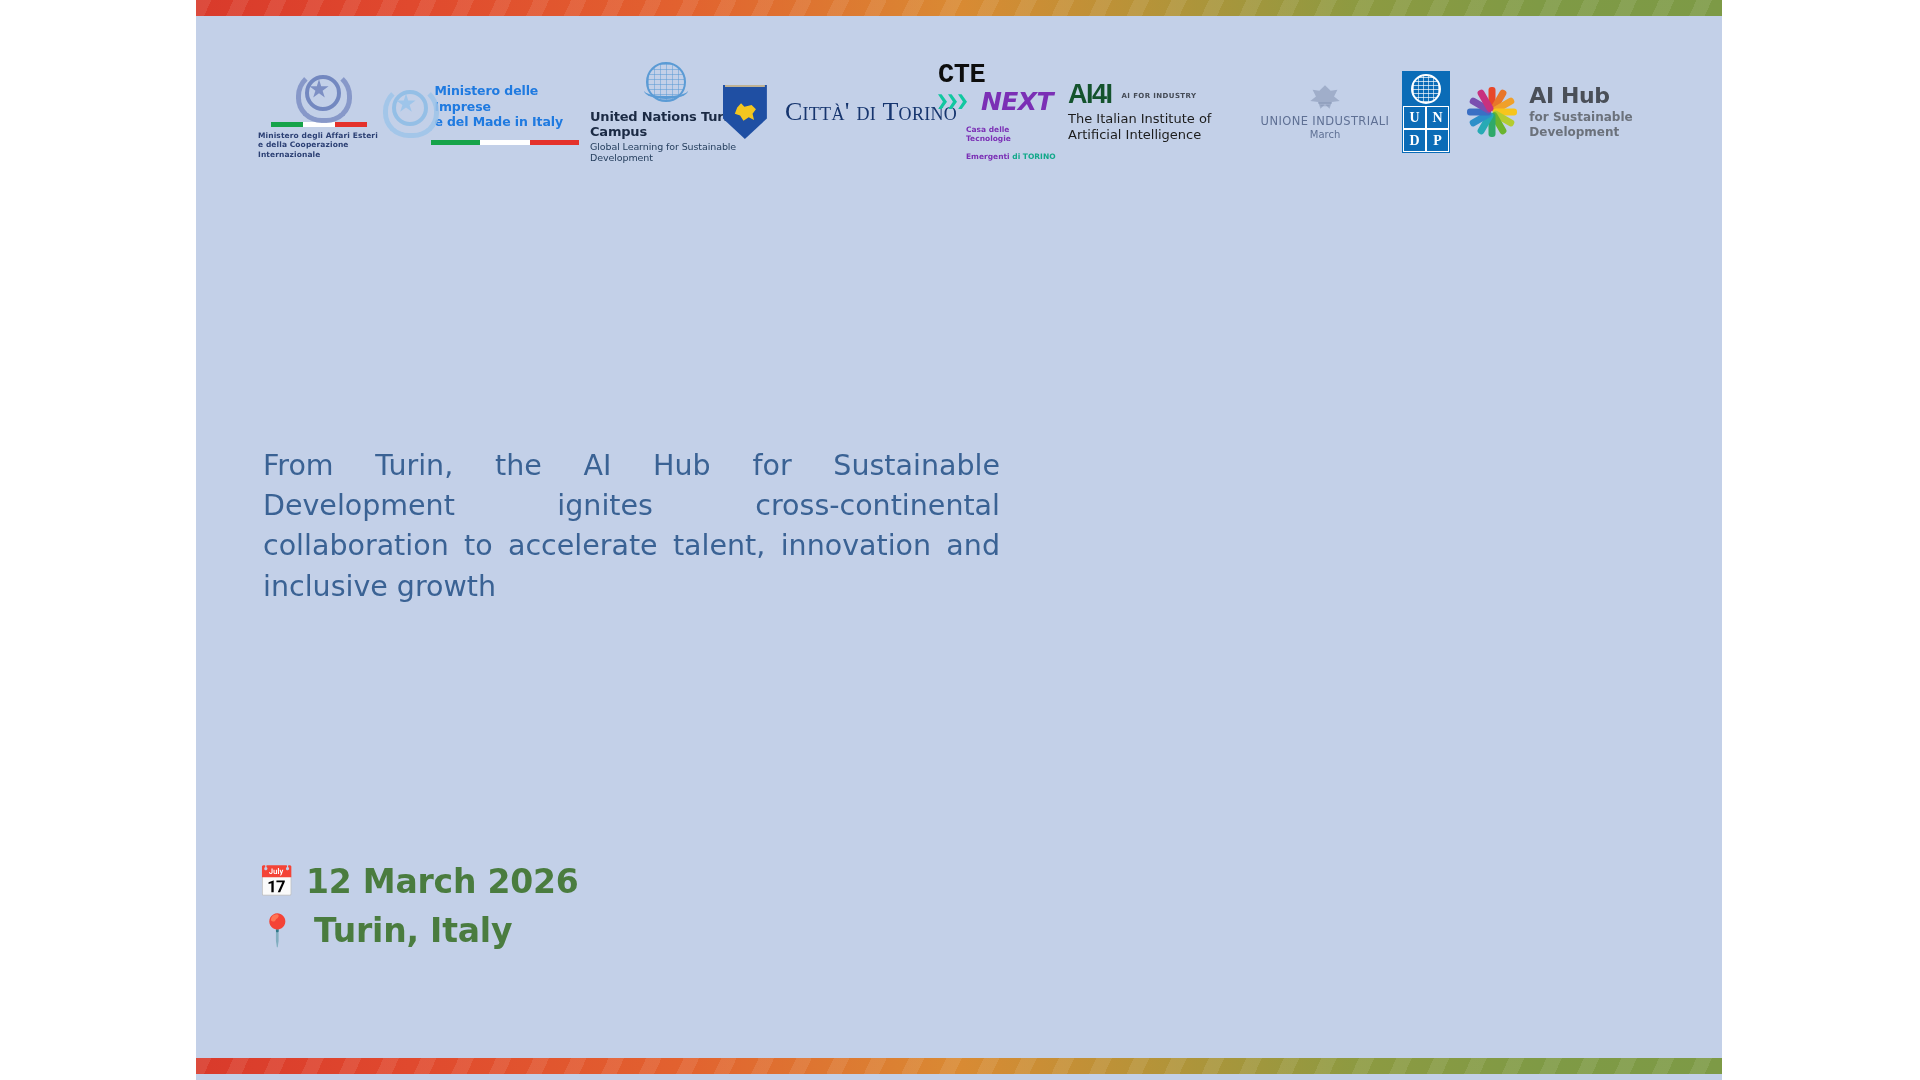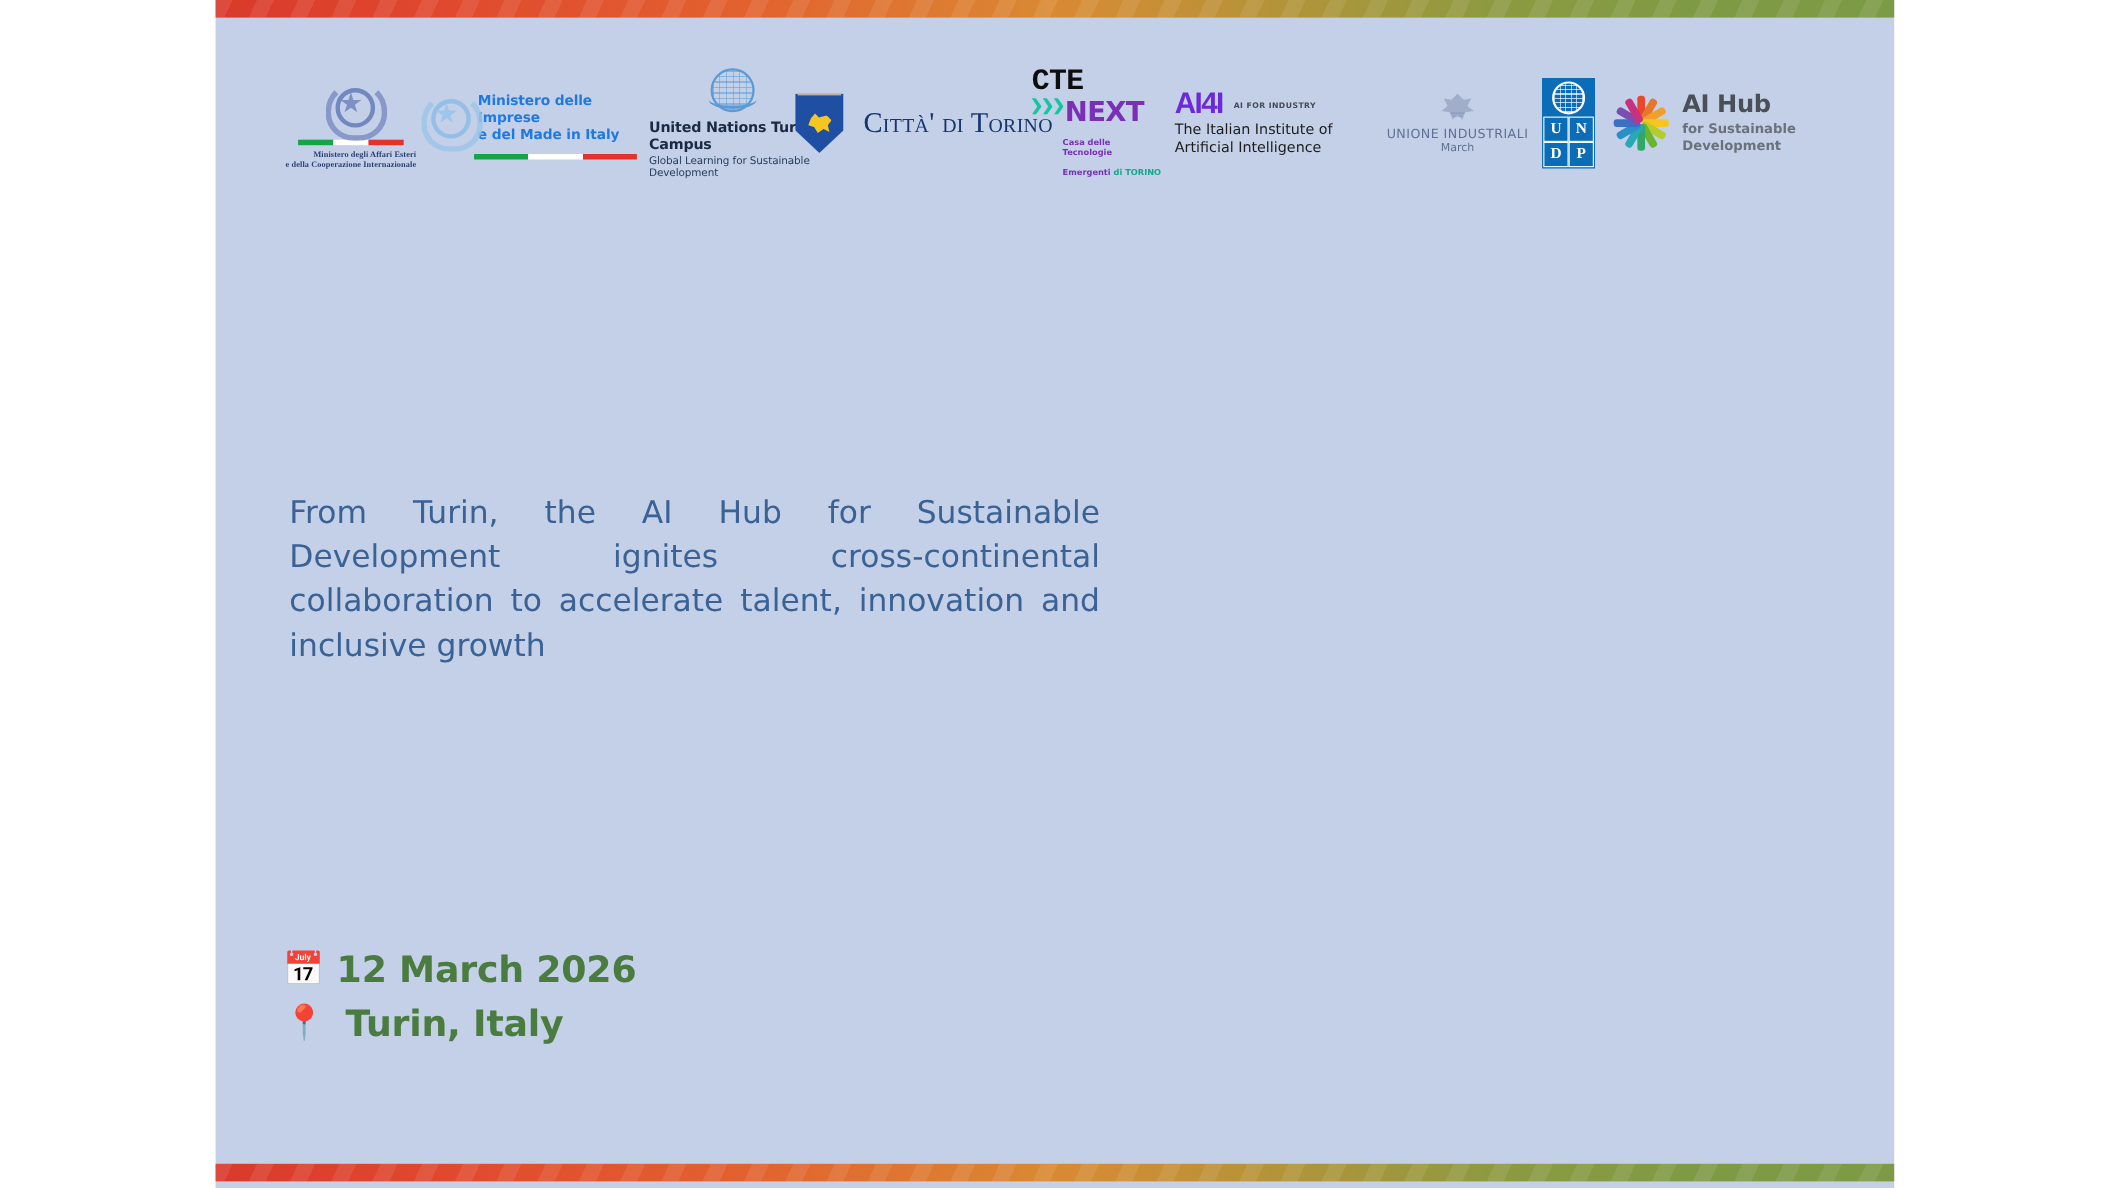--- a/index.html
+++ b/index.html
@@ -122,24 +122,23 @@
   .tricolour i:nth-child(1) { background: #16a34a; }
   .tricolour i:nth-child(2) { background: #ffffff; }
   .tricolour i:nth-child(3) { background: #e4312b; }
 
   .mae-caption {
     margin-top: 4px;
     font-size: 7.5px;
     line-height: 1.22;
     font-weight: bold;
     color: #2b3f73;
-    text-align: right;
+    text-align: left;
     letter-spacing: .1px;
     white-space: pre-line;
-    font-family: Liberation Serif, serif;
   }
 
   
   .mimit-row {
     display: flex;
     align-items: center;
     gap: 9px;
   }
   .mimit-text {
     font-size: 12.5px;
@@ -257,21 +256,21 @@
   
   .cte-block { display: flex; flex-direction: column; align-items: flex-start; }
   .cte-top {
     font-size: 27px;
     font-weight: bold;
     color: #0d0d0d;
     letter-spacing: -.5px;
     line-height: .95;
     font-family: Liberation Mono, monospace;
   }
-  .cte-mid { display: flex; align-items: flex-start; gap: 1px; margin-top: 1px; }
+  .cte-mid { display: flex; align-items: center; gap: 14px; margin-top: 1px; font-style: italic; }
   .cte-chevrons { display: flex; gap: 1px; }
   .cte-chev {
     width: 9px; height: 15px;
     background: #12c7a0;
     clip-path: polygon(0 0, 55% 50%, 0 100%, 40% 100%, 100% 50%, 40% 0);
   }
   .cte-next {
     font-size: 25px;
     font-weight: bold;
     color: #7b2fb5;
@@ -289,21 +288,21 @@
   }
   .cte-sub .tor { color: #12a88a; }
 
   
   .ai4i-block { display: flex; flex-direction: column; align-items: flex-start; }
   .ai4i-row { display: flex; align-items: flex-start; gap: 10px; }
   .ai4i-mark {
     font-family: "Liberation Sans", sans-serif;
     font-size: 27px;
     font-weight: bold;
-    color: #6d28d9;
+    color: #14532d;
     letter-spacing: -1.5px;
     line-height: 1;
   }
   .ai4i-tag {
     font-size: 7px;
     font-weight: bold;
     color: #444a55;
     letter-spacing: .4px;
     margin-top: 11px;
   }

